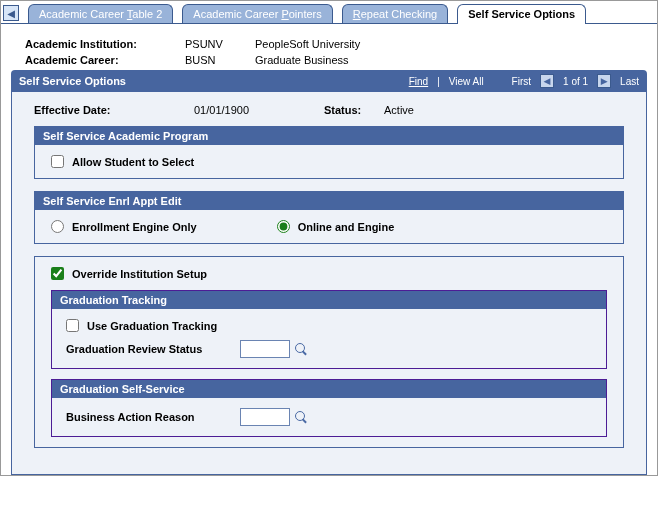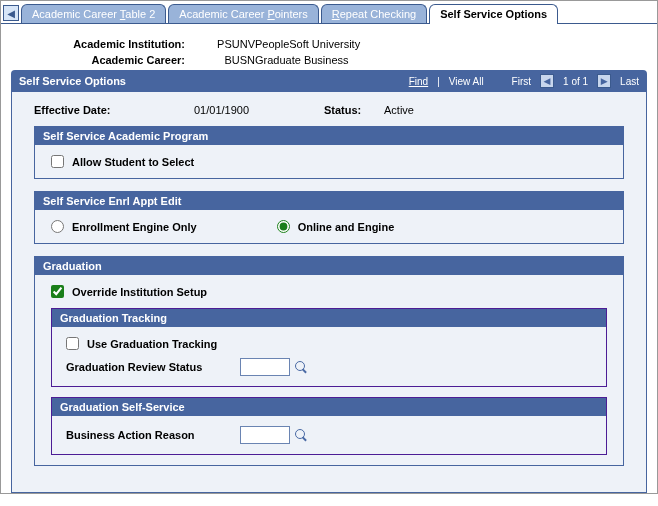--- a/index.html
+++ b/index.html
@@ -38,37 +38,36 @@
     cursor: pointer;
   }
   .tab {
     background: #99b3d9;
     color: #fff;
     border: 1px solid #3b5a8e;
     border-bottom: none;
     border-top-left-radius: 6px;
     border-top-right-radius: 6px;
     padding: 3px 10px 3px 10px;
-    margin-left: 2px;
+    margin-left: 9px;
     cursor: pointer;
     white-space: nowrap;
   }
   .tab u { text-decoration: underline; }
   .tab.active {
     background: #fff;
     color: #000;
     font-weight: bold;
     padding-bottom: 4px;
     position: relative;
     top: 1px;
   }
   
   .header-block {
     padding: 14px 20px 0 24px;
-    text-align: right;
   }
   .hdr-row { display: flex; margin-bottom: 4px; }
   .hdr-row .lbl { width: 160px; font-weight: bold; }
   .hdr-row .code { width: 70px; }
   
   .section-bar {
     background: #47659f;
     color: #fff;
     font-weight: bold;
     padding: 4px 8px;
@@ -273,21 +272,20 @@
           </div>
           <div class="radio-row">
             <input type="radio" name="enrl" id="enrl2" checked="" style="">
             <label for="enrl2">Online and Engine</label>
           </div>
         </div>
       </div>
     </div>
 
     <div class="subframe">
-      <div class="title">Graduation</div>
       <div class="body">
         <div class="checkbox-row">
           <input type="checkbox" id="override" checked="" style="accent-color: rgb(26, 127, 26);">
           <label for="override">Override Institution Setup</label>
         </div>
 
         <div class="innerframe">
           <div class="title">Graduation Tracking</div>
           <div class="body">
             <div class="checkbox-row">

